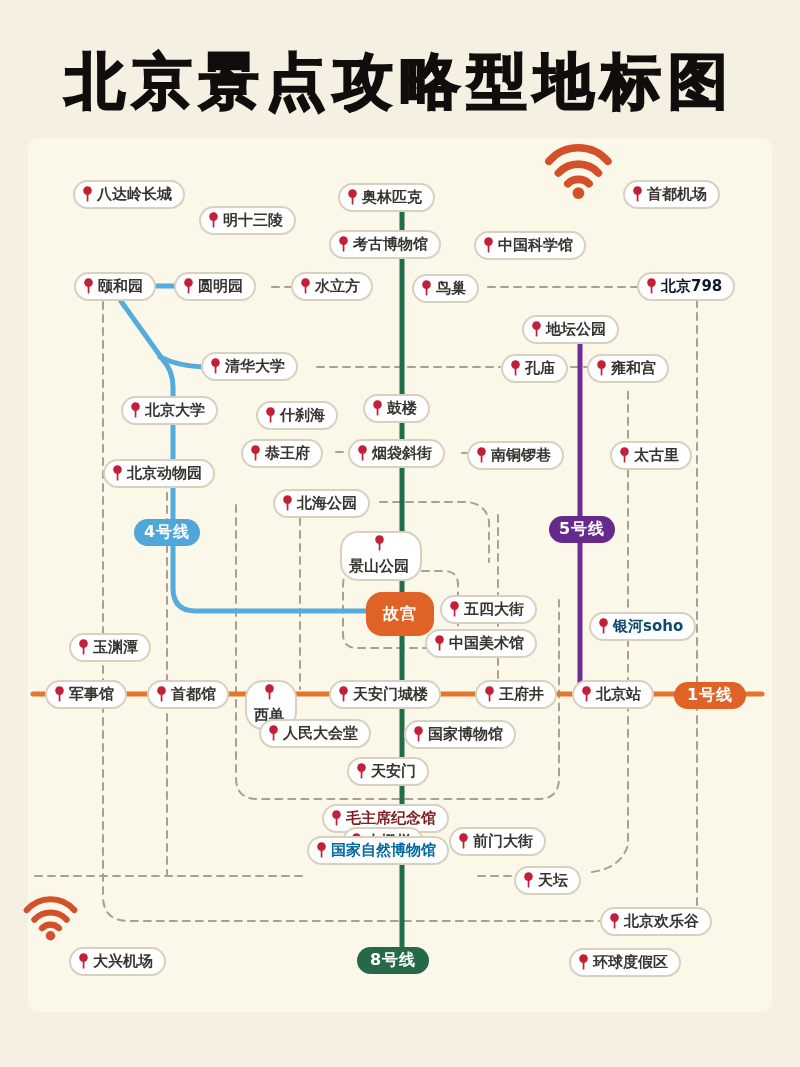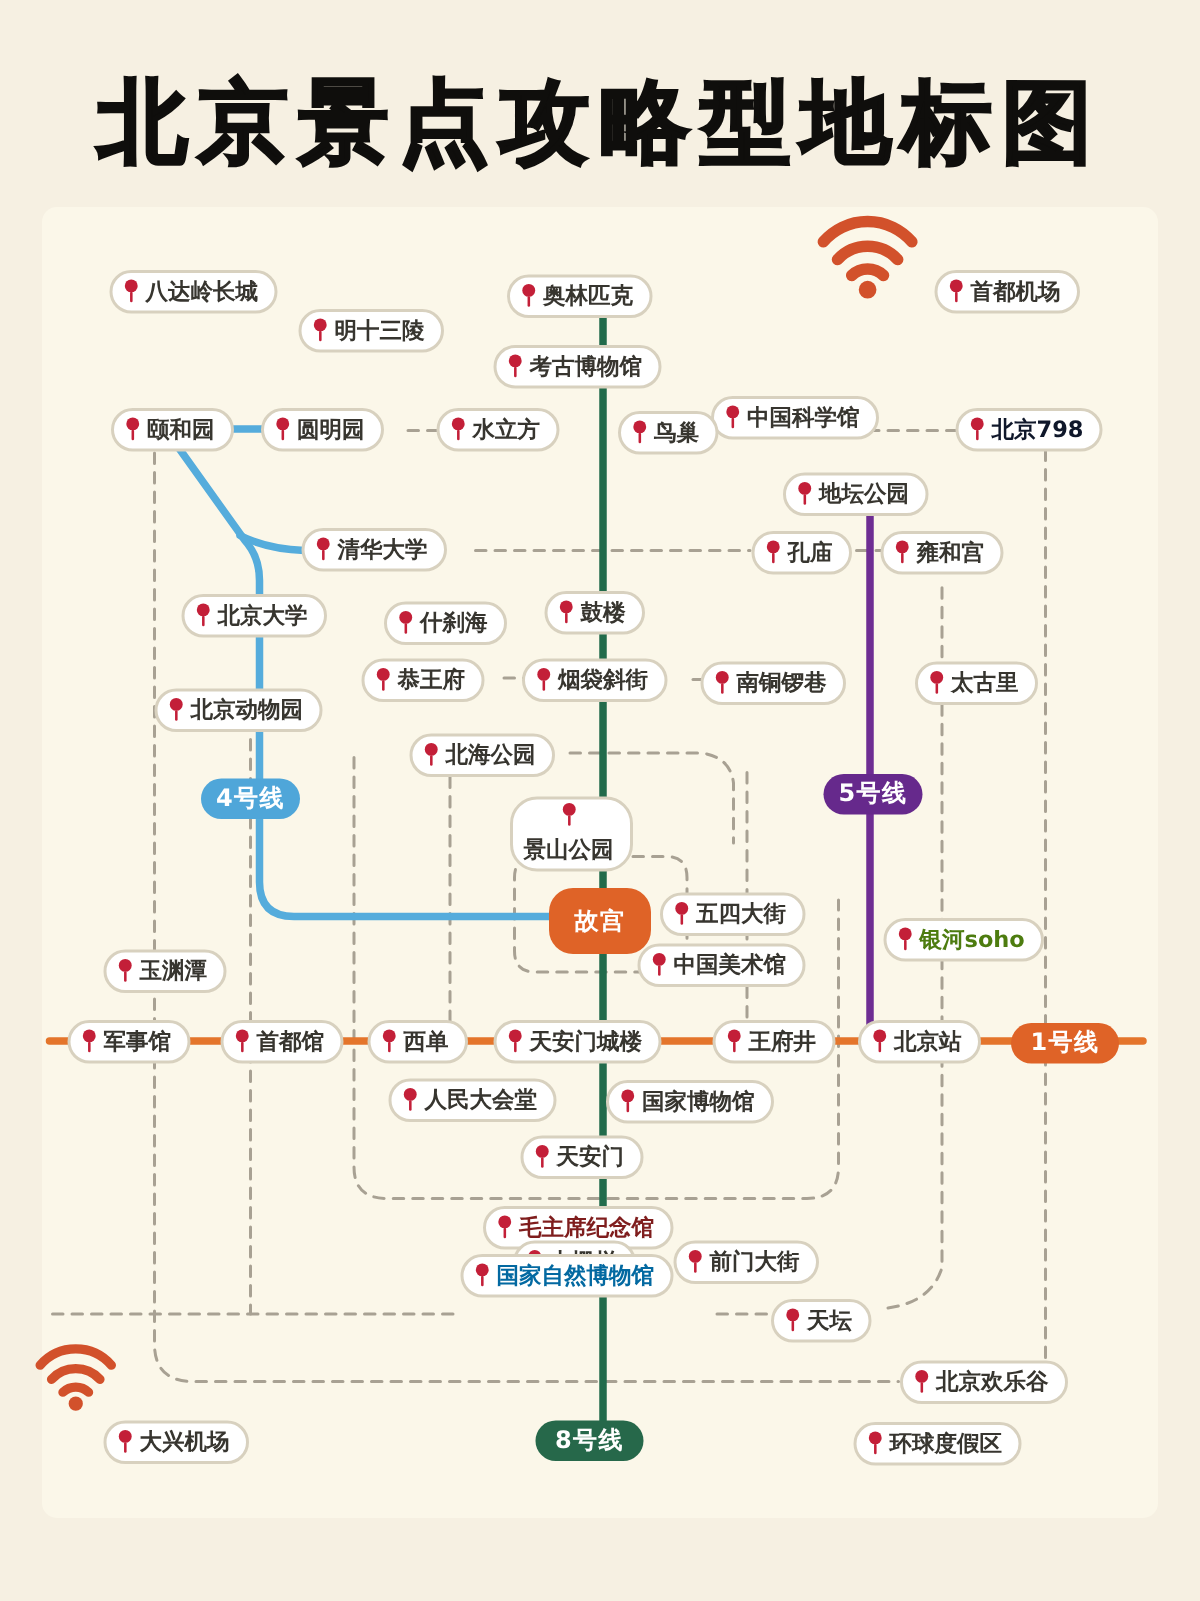--- a/index.html
+++ b/index.html
@@ -122,21 +122,21 @@
       </svg>
       <span>首都机场</span>
     </div>
     <div class="pill" style="left: 329px; top: 230px; border-color: rgb(216, 209, 191); color: rgb(55, 53, 47);">
       <svg class="pin" width="11" height="17" viewBox="0 0 11 17">
         <circle cx="5.5" cy="4.6" r="4.3" fill="#C31F38"></circle>
         <rect x="4.7" y="8.5" width="1.7" height="7" rx="0.85" fill="#C31F38"></rect>
       </svg>
       <span>考古博物馆</span>
     </div>
-    <div class="pill" style="left: 474px; top: 231px; border-color: rgb(216, 209, 191); color: rgb(55, 53, 47); margin-top: 33px;">
+    <div class="pill" style="left: 474px; top: 231px; border-color: rgb(216, 209, 191); color: rgb(55, 53, 47);">
       <svg class="pin" width="11" height="17" viewBox="0 0 11 17">
         <circle cx="5.5" cy="4.6" r="4.3" fill="#C31F38"></circle>
         <rect x="4.7" y="8.5" width="1.7" height="7" rx="0.85" fill="#C31F38"></rect>
       </svg>
       <span>中国科学馆</span>
     </div>
     <div class="pill" style="left: 74px; top: 272px; border-color: rgb(216, 209, 191); color: rgb(55, 53, 47);">
       <svg class="pin" width="11" height="17" viewBox="0 0 11 17">
         <circle cx="5.5" cy="4.6" r="4.3" fill="#C31F38"></circle>
         <rect x="4.7" y="8.5" width="1.7" height="7" rx="0.85" fill="#C31F38"></rect>
@@ -276,21 +276,21 @@
       </svg>
       <span>五四大街</span>
     </div>
     <div class="pill" style="left: 425px; top: 629px; border-color: rgb(216, 209, 191); color: rgb(55, 53, 47);">
       <svg class="pin" width="11" height="17" viewBox="0 0 11 17">
         <circle cx="5.5" cy="4.6" r="4.3" fill="#C31F38"></circle>
         <rect x="4.7" y="8.5" width="1.7" height="7" rx="0.85" fill="#C31F38"></rect>
       </svg>
       <span>中国美术馆</span>
     </div>
-    <div class="pill" style="left: 589px; top: 612px; border-color: rgb(216, 209, 191); color: #4d7c0f;">
+    <div class="pill" style="left: 589px; top: 612px; border-color: rgb(216, 209, 191); color: #0c4a6e;">
       <svg class="pin" width="11" height="17" viewBox="0 0 11 17">
         <circle cx="5.5" cy="4.6" r="4.3" fill="#C31F38"></circle>
         <rect x="4.7" y="8.5" width="1.7" height="7" rx="0.85" fill="#C31F38"></rect>
       </svg>
       <span>银河soho</span>
     </div>
     <div class="pill" style="left: 69px; top: 633px; border-color: rgb(216, 209, 191); color: rgb(55, 53, 47);">
       <svg class="pin" width="11" height="17" viewBox="0 0 11 17">
         <circle cx="5.5" cy="4.6" r="4.3" fill="#C31F38"></circle>
         <rect x="4.7" y="8.5" width="1.7" height="7" rx="0.85" fill="#C31F38"></rect>
@@ -304,21 +304,21 @@
       </svg>
       <span>军事馆</span>
     </div>
     <div class="pill" style="left: 147px; top: 680px; border-color: rgb(216, 209, 191); color: rgb(55, 53, 47);">
       <svg class="pin" width="11" height="17" viewBox="0 0 11 17">
         <circle cx="5.5" cy="4.6" r="4.3" fill="#C31F38"></circle>
         <rect x="4.7" y="8.5" width="1.7" height="7" rx="0.85" fill="#C31F38"></rect>
       </svg>
       <span>首都馆</span>
     </div>
-    <div class="pill" style="left: 245px; top: 680px; border-color: rgb(216, 209, 191); color: rgb(55, 53, 47);">
+    <div class="pill" style="left: 245px; top: 680px; border-color: rgb(216, 209, 191); color: rgb(55, 53, 47); flex-direction: column;">
       <svg class="pin" width="11" height="17" viewBox="0 0 11 17">
         <circle cx="5.5" cy="4.6" r="4.3" fill="#C31F38"></circle>
         <rect x="4.7" y="8.5" width="1.7" height="7" rx="0.85" fill="#C31F38"></rect>
       </svg>
       <span>西单</span>
     </div>
     <div class="pill" style="left: 329px; top: 680px; border-color: rgb(216, 209, 191); color: rgb(55, 53, 47);">
       <svg class="pin" width="11" height="17" viewBox="0 0 11 17">
         <circle cx="5.5" cy="4.6" r="4.3" fill="#C31F38"></circle>
         <rect x="4.7" y="8.5" width="1.7" height="7" rx="0.85" fill="#C31F38"></rect>

